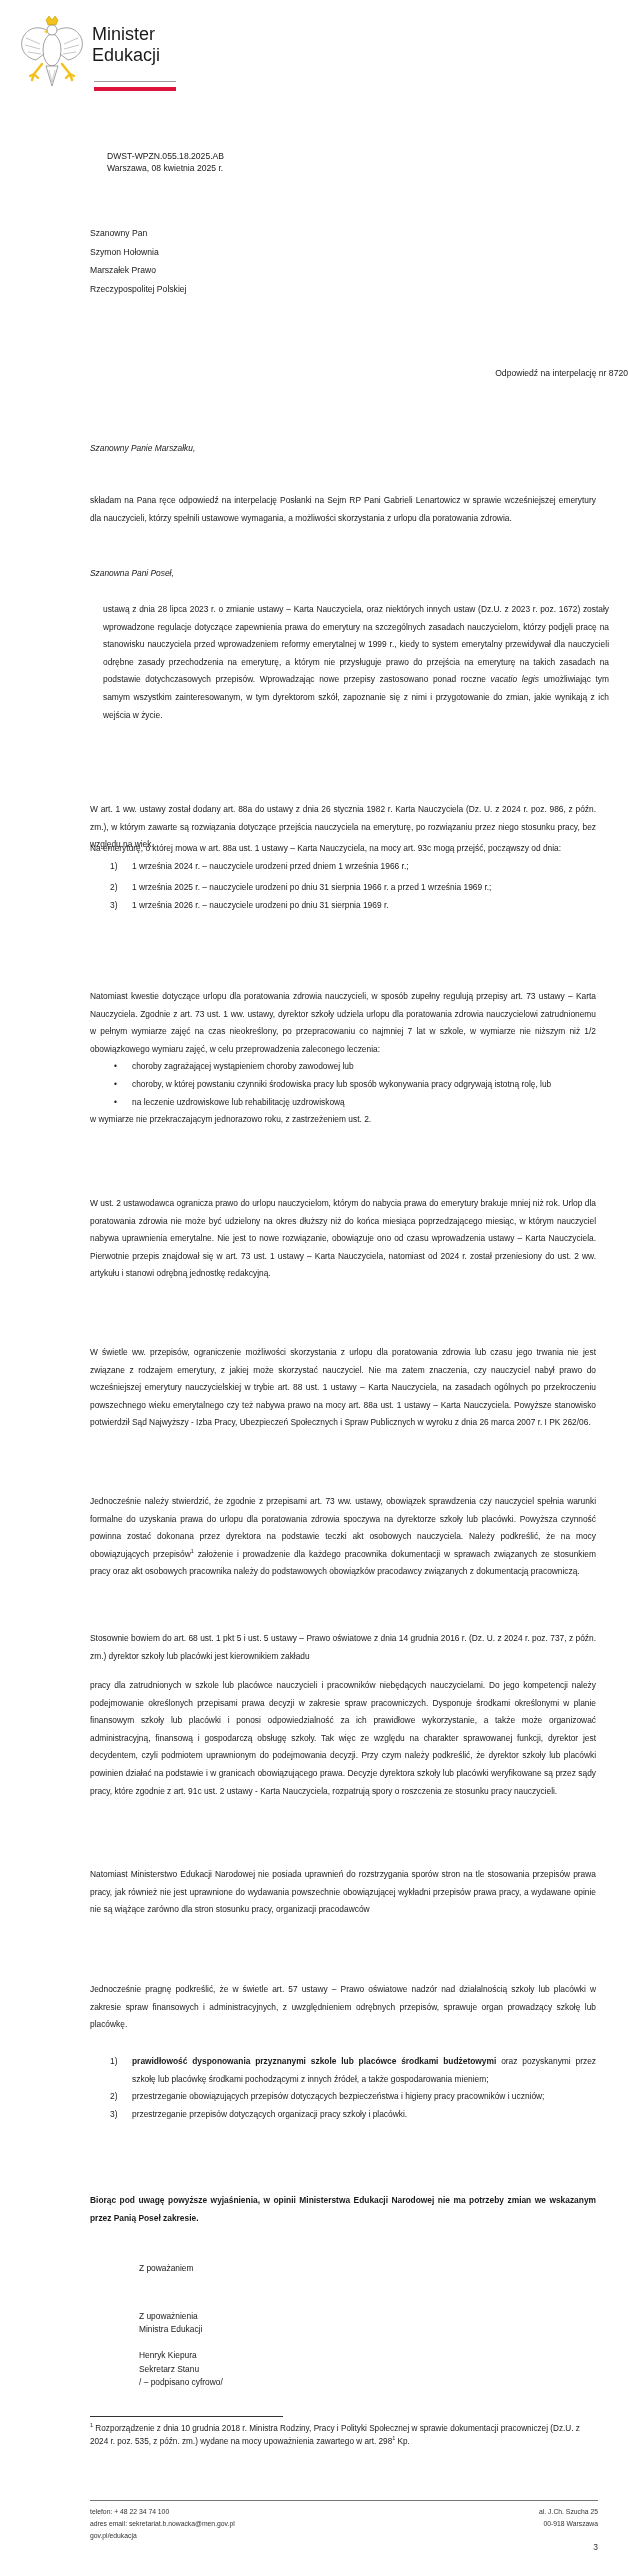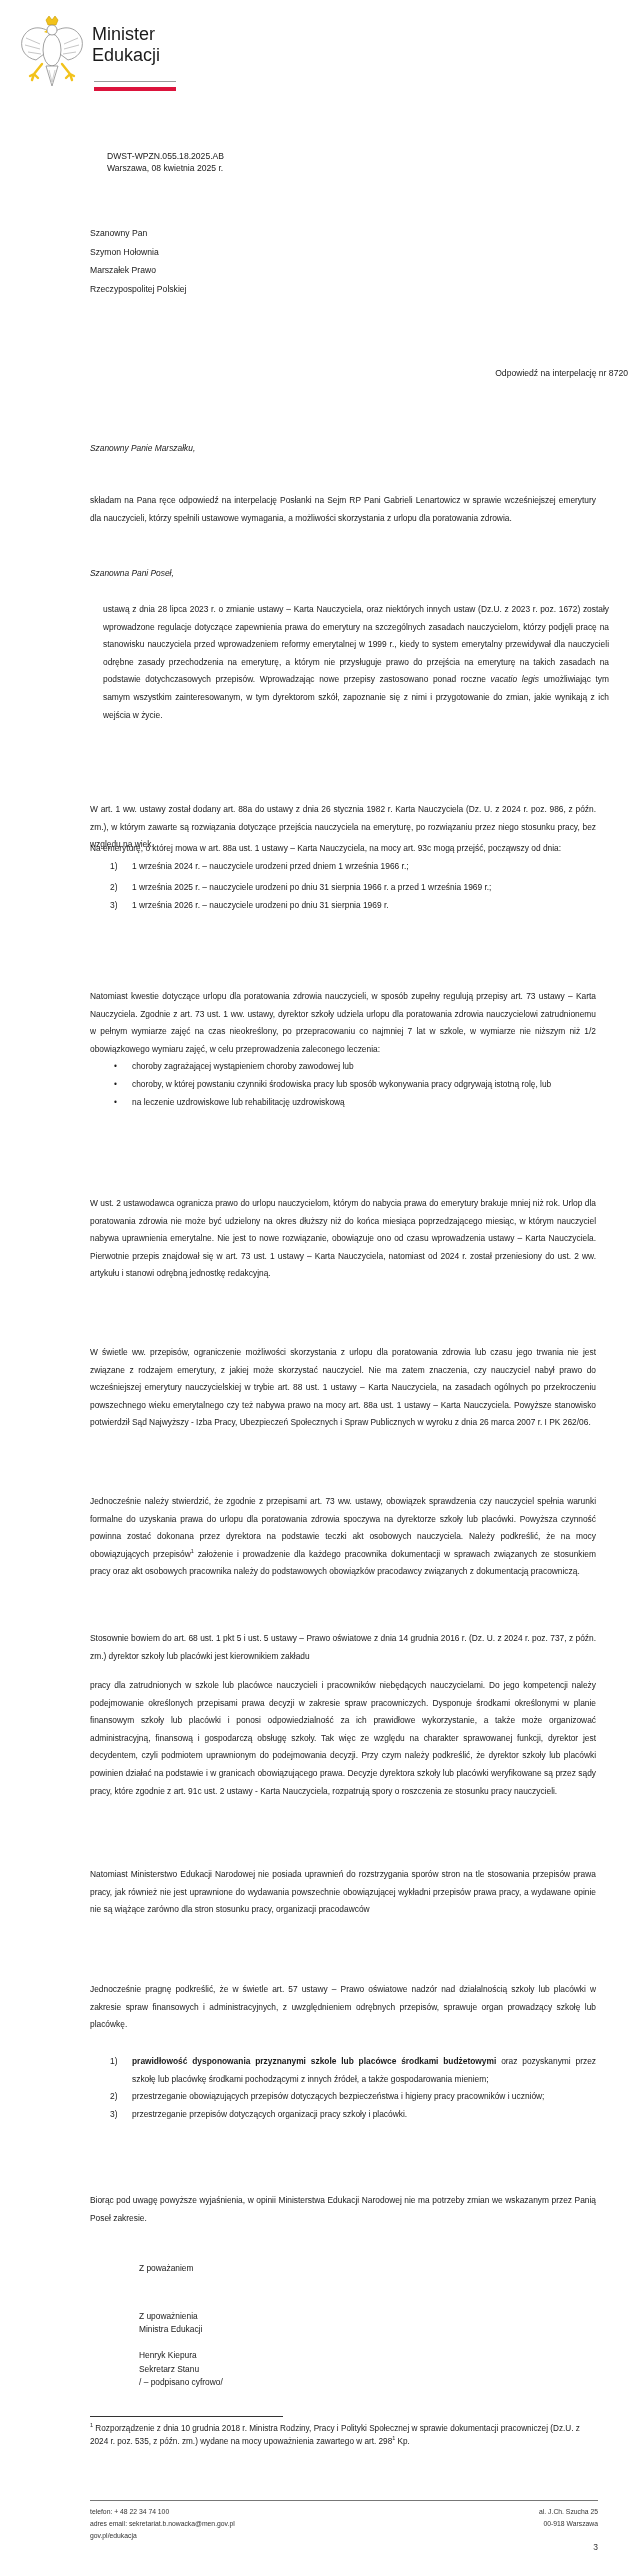--- a/index.html
+++ b/index.html
@@ -102,20 +102,21 @@
   </ul>
 </div>
 
 <div class="abs body-col" style="top:988px;">
   <p class="par">Natomiast kwestie dotyczące urlopu dla poratowania zdrowia nauczycieli, w sposób zupełny regulują przepisy art. 73 ustawy – Karta Nauczyciela. Zgodnie z art. 73 ust. 1 ww. ustawy, dyrektor szkoły udziela urlopu dla poratowania zdrowia nauczycielowi zatrudnionemu w pełnym wymiarze zajęć na czas nieokreślony, po przepracowaniu co najmniej 7 lat w szkole, w wymiarze nie niższym niż 1/2 obowiązkowego wymiaru zajęć, w celu przeprowadzenia zaleconego leczenia:</p>
   <ul class="olist blist">
     <li><span class="dot">•</span><span>choroby zagrażającej wystąpieniem choroby zawodowej lub</span></li>
     <li><span class="dot">•</span><span>choroby, w której powstaniu czynniki środowiska pracy lub sposób wykonywania pracy odgrywają istotną rolę, lub</span></li>
     <li><span class="dot">•</span><span>na leczenie uzdrowiskowe lub rehabilitację uzdrowiskową</span></li>
   </ul>
+  <p class="par">w wymiarze nie przekraczającym jednorazowo roku, z zastrzeżeniem ust. 2.</p>
 </div>
 
 <p class="abs body-col par" style="top:1195px;">W ust. 2 ustawodawca ogranicza prawo do urlopu nauczycielom, którym do nabycia prawa do emerytury brakuje mniej niż rok. Urlop dla poratowania zdrowia nie może być udzielony na okres dłuższy niż do końca miesiąca poprzedzającego miesiąc, w którym nauczyciel nabywa uprawnienia emerytalne. Nie jest to nowe rozwiązanie, obowiązuje ono  od czasu wprowadzenia ustawy – Karta Nauczyciela. Pierwotnie przepis znajdował się w art. 73 ust. 1 ustawy – Karta Nauczyciela, natomiast od 2024 r. został przeniesiony do ust. 2 ww. artykułu i stanowi odrębną jednostkę redakcyjną.</p>
 
 <p class="abs body-col par" style="top:1344px;">W świetle ww. przepisów, ograniczenie możliwości skorzystania z urlopu dla poratowania zdrowia lub czasu jego trwania nie jest związane z rodzajem emerytury, z jakiej może skorzystać nauczyciel. Nie ma zatem znaczenia, czy nauczyciel nabył prawo do wcześniejszej emerytury nauczycielskiej w trybie art. 88 ust. 1 ustawy – Karta Nauczyciela, na zasadach ogólnych po przekroczeniu powszechnego wieku emerytalnego czy też nabywa prawo na mocy art. 88a ust. 1 ustawy – Karta Nauczyciela. Powyższe stanowisko potwierdził Sąd Najwyższy - Izba Pracy, Ubezpieczeń Społecznych i Spraw Publicznych w wyroku z dnia 26 marca 2007 r. I PK 262/06.</p>
 
 <p class="abs body-col par" style="top:1493px;">
   <span>Jednocześnie należy stwierdzić, że zgodnie z przepisami art. 73 ww. ustawy, obowiązek sprawdzenia czy nauczyciel spełnia warunki formalne do uzyskania prawa do urlopu dla poratowania zdrowia spoczywa na dyrektorze szkoły lub placówki. Powyższa czynność powinna zostać dokonana przez dyrektora na podstawie teczki akt osobowych nauczyciela. Należy podkreślić, że na mocy obowiązujących przepisów</span><sup class="ref">1</sup><span> założenie i prowadzenie dla każdego pracownika dokumentacji w sprawach związanych ze stosunkiem pracy oraz akt osobowych pracownika należy do podstawowych obowiązków pracodawcy związanych z dokumentacją pracowniczą.</span>
 </p>
 
@@ -130,21 +131,21 @@
 <p class="abs body-col par" style="top:1981px;">Jednocześnie pragnę podkreślić, że w świetle art. 57 ustawy – Prawo oświatowe nadzór nad działalnością szkoły lub placówki w zakresie spraw finansowych i administracyjnych, z uwzględnieniem odrębnych przepisów, sprawuje organ prowadzący szkołę lub placówkę.</p>
 
 <div class="abs body-col" style="top:2053px;">
   <ul class="olist">
     <li><span class="num">1)</span><span class="b">prawidłowość dysponowania przyznanymi szkole lub placówce środkami budżetowymi</span><span> oraz pozyskanymi przez szkołę lub placówkę środkami pochodzącymi z innych źródeł, a także gospodarowania mieniem;</span></li>
     <li><span class="num">2)</span><span>przestrzeganie obowiązujących przepisów dotyczących bezpieczeństwa i higieny pracy pracowników i uczniów;</span></li>
     <li><span class="num">3)</span><span>przestrzeganie przepisów dotyczących organizacji pracy szkoły i placówki.</span></li>
   </ul>
 </div>
 
-<p class="abs body-col par" style="top:2192px;">Biorąc pod uwagę powyższe wyjaśnienia, w opinii Ministerstwa Edukacji Narodowej nie ma potrzeby zmian we wskazanym przez Panią Poseł zakresie.</p>
+<p class="abs body-col par" style="top:2192px;font-weight:bold;">Biorąc pod uwagę powyższe wyjaśnienia, w opinii Ministerstwa Edukacji Narodowej nie ma potrzeby zmian we wskazanym przez Panią Poseł zakresie.</p>
 
 <div class="abs sig" style="top:2262px;">Z poważaniem</div>
 
 <div class="abs sig" style="top:2310px;">
   <div>Z upoważnienia</div>
   <div>Ministra Edukacji</div>
   <div style="height:13px;"></div>
   <div>Henryk Kiepura</div>
   <div>Sekretarz Stanu</div>
   <div>/ – podpisano cyfrowo/</div>

